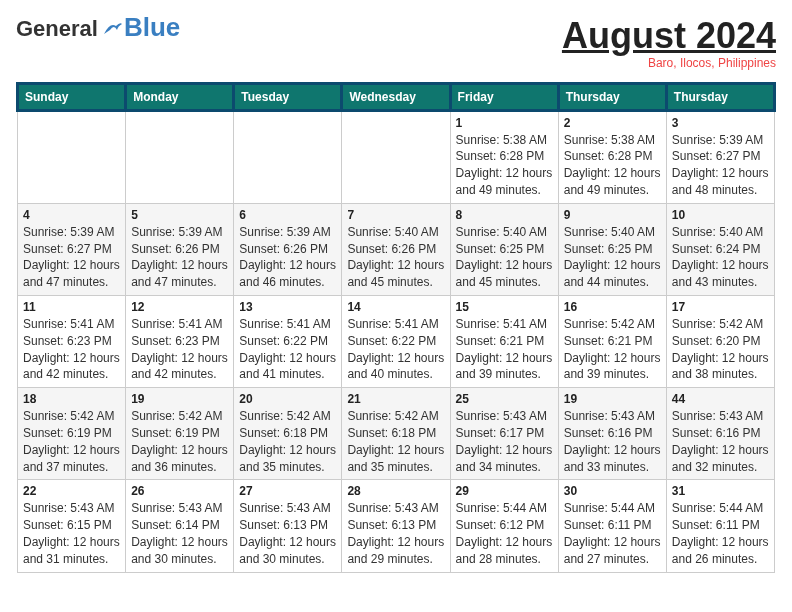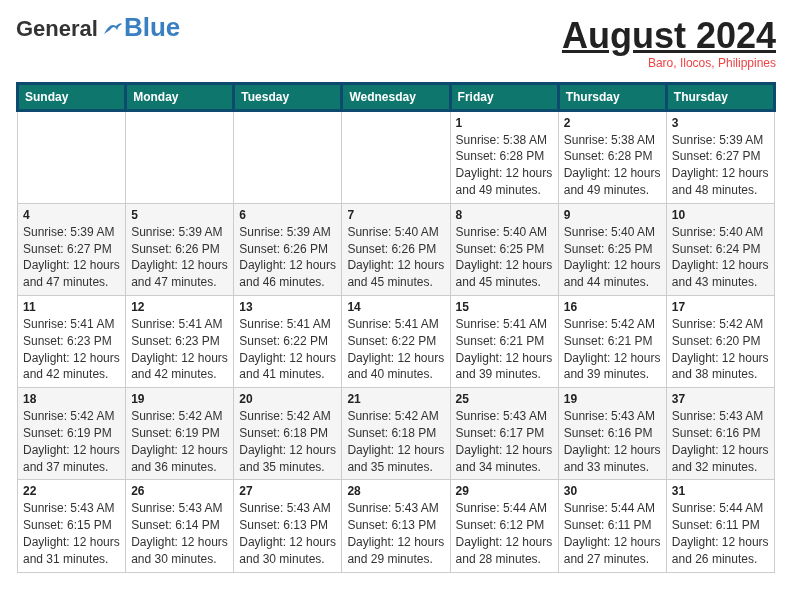--- a/index.html
+++ b/index.html
@@ -273,21 +273,21 @@
 and 34 minutes.</div>
         </td>
         <td>
           <div class="day-num">19</div>
           <div class="day-info" style="white-space: pre-line;">Sunrise: 5:43 AM
 Sunset: 6:16 PM
 Daylight: 12 hours
 and 33 minutes.</div>
         </td>
         <td>
-          <div class="day-num">37</div>
+          <div class="day-num">44</div>
           <div class="day-info" style="white-space: pre-line;">Sunrise: 5:43 AM
 Sunset: 6:16 PM
 Daylight: 12 hours
 and 32 minutes.</div>
         </td>
       </tr>
       <tr>
         <td>
           <div class="day-num">22</div>
           <div class="day-info" style="white-space: pre-line;">Sunrise: 5:43 AM

